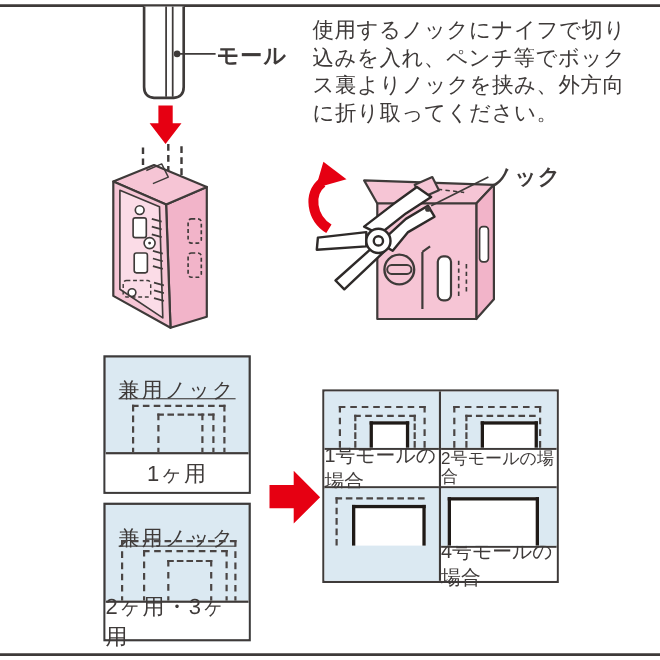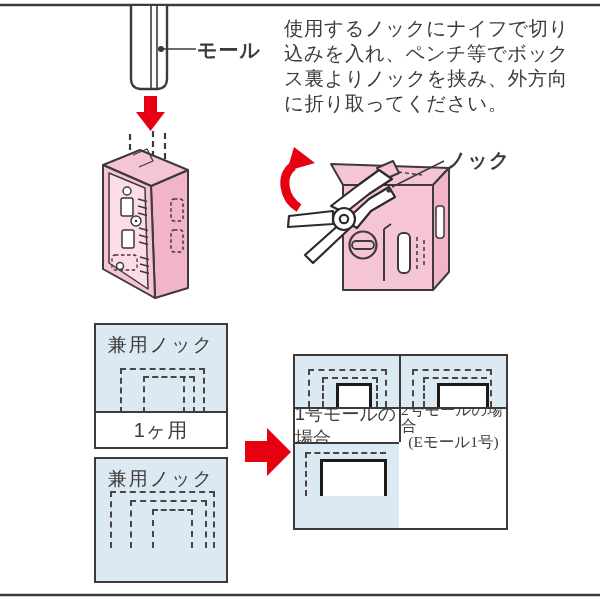--- a/index.html
+++ b/index.html
@@ -10,21 +10,21 @@
   .instruction{left:284px;top:16px;width:330px;font-size:19.5px;line-height:25px;
                white-space:pre-line;letter-spacing:0.5px;}
   .callout{font-size:20px;font-weight:700;letter-spacing:1px;}
   .mall-label{left:197px;top:37px;}
   .knock-label{left:446px;top:147px;}
 
   
   .kbox{position:absolute;width:134px;height:126px;border:2px solid #3e3a39;
         background:#dbe9f2;box-sizing:border-box;}
   .kbox-blue{position:relative;width:100%;}
-  .kbox-title{text-align:center;padding-top:7px;font-size:19px;letter-spacing:2px;}
+  .kbox-title{text-align:center;padding-top:17px;font-size:19px;letter-spacing:2px;text-decoration:underline;}
   .kbox-caption{position:absolute;left:0;right:0;bottom:0;background:#fff;
         border-top:2px solid #3e3a39;display:flex;align-items:center;justify-content:center;
         font-size:20px;letter-spacing:1px;margin-top:44px;}
   .dashedU{position:absolute;border:2px dashed #4a4544;border-bottom:none;box-sizing:border-box;}
   .dashedL{position:absolute;border-left:2px dashed #4a4544;border-top:2px dashed #4a4544;box-sizing:border-box;}
   .dashedV{position:absolute;border-left:2px dashed #4a4544;box-sizing:border-box;}
   .solidK{position:absolute;background:#fff;border:3px solid #1f1a17;border-bottom:none;box-sizing:border-box;}
 
   
   .case-grid{position:absolute;left:293px;top:354px;width:215px;height:176px;
@@ -133,20 +133,21 @@
     <div class="kbox-caption" style="height:34px;">1ヶ用</div>
   </div>
 
   <div class="kbox" style="left:94px;top:457px;">
     <div class="kbox-blue" style="height:89px;">
       <div class="kbox-title">兼用ノック</div>
       <div class="dashedU" style="left:14px;top:32px;width:105px;height:57px;"></div>
       <div class="dashedU" style="left:34px;top:41px;width:77px;height:48px;"></div>
       <div class="dashedU" style="left:56px;top:50px;width:41px;height:39px;"></div>
     </div>
+    <div class="kbox-caption" style="height:33px;">2ヶ用・3ヶ用</div>
   </div>
 
   <div class="case-grid">
 
     <div class="case-cell" style="left:0;top:0;width:104px;height:86px;">
       <div class="cell-blue">
         <div class="dashedU" style="left:13px;top:13px;width:79px;height:38px;"></div>
         <div class="dashedU" style="left:27px;top:21px;width:56px;height:30px;"></div>
         <div class="solidK" style="left:41px;top:27px;width:36px;height:24px;"></div>
       </div>
@@ -154,29 +155,36 @@
         <span>1号モールの場合</span>
       </div>
     </div>
 
     <div class="case-cell" style="left:104px;top:0;width:107px;height:86px;border-left:2px solid #3e3a39;">
       <div class="cell-blue">
         <div class="dashedU" style="left:11px;top:13px;width:80px;height:38px;"></div>
         <div class="dashedL" style="left:22px;top:21px;width:64px;height:30px;"></div>
         <div class="solidK" style="left:36px;top:27px;width:52px;height:24px;"></div>
       </div>
-      <div class="cell-caption two-line" style="height:33px;font-family:Liberation Serif, serif;">
+      <div class="cell-caption two-line" style="height:33px;">
         <span>2号モールの場合</span>
-        <span>(Eモール1号)</span>
       </div>
     </div>
 
     <div class="case-cell" style="left:0;top:86px;width:104px;height:86px;border-top:2px solid #3e3a39;">
       <div class="cell-blue">
         <div class="dashedL" style="left:10px;top:8px;width:81px;height:44px;"></div>
         <div class="solidK" style="left:25px;top:15px;width:67px;height:37px;"></div>
       </div>
     </div>
 
+    <div class="case-cell" style="left:104px;top:86px;width:107px;height:86px;border-left:2px solid #3e3a39;border-top:2px solid #3e3a39;">
+      <div class="cell-blue">
+        <div class="solidK" style="left:6px;top:8px;width:83px;height:44px;"></div>
+      </div>
+      <div class="cell-caption" style="height:30px;">
+        <span>4号モールの場合</span>
+      </div>
+    </div>
 
   </div>
 
 </div>
 
 </body></html>

